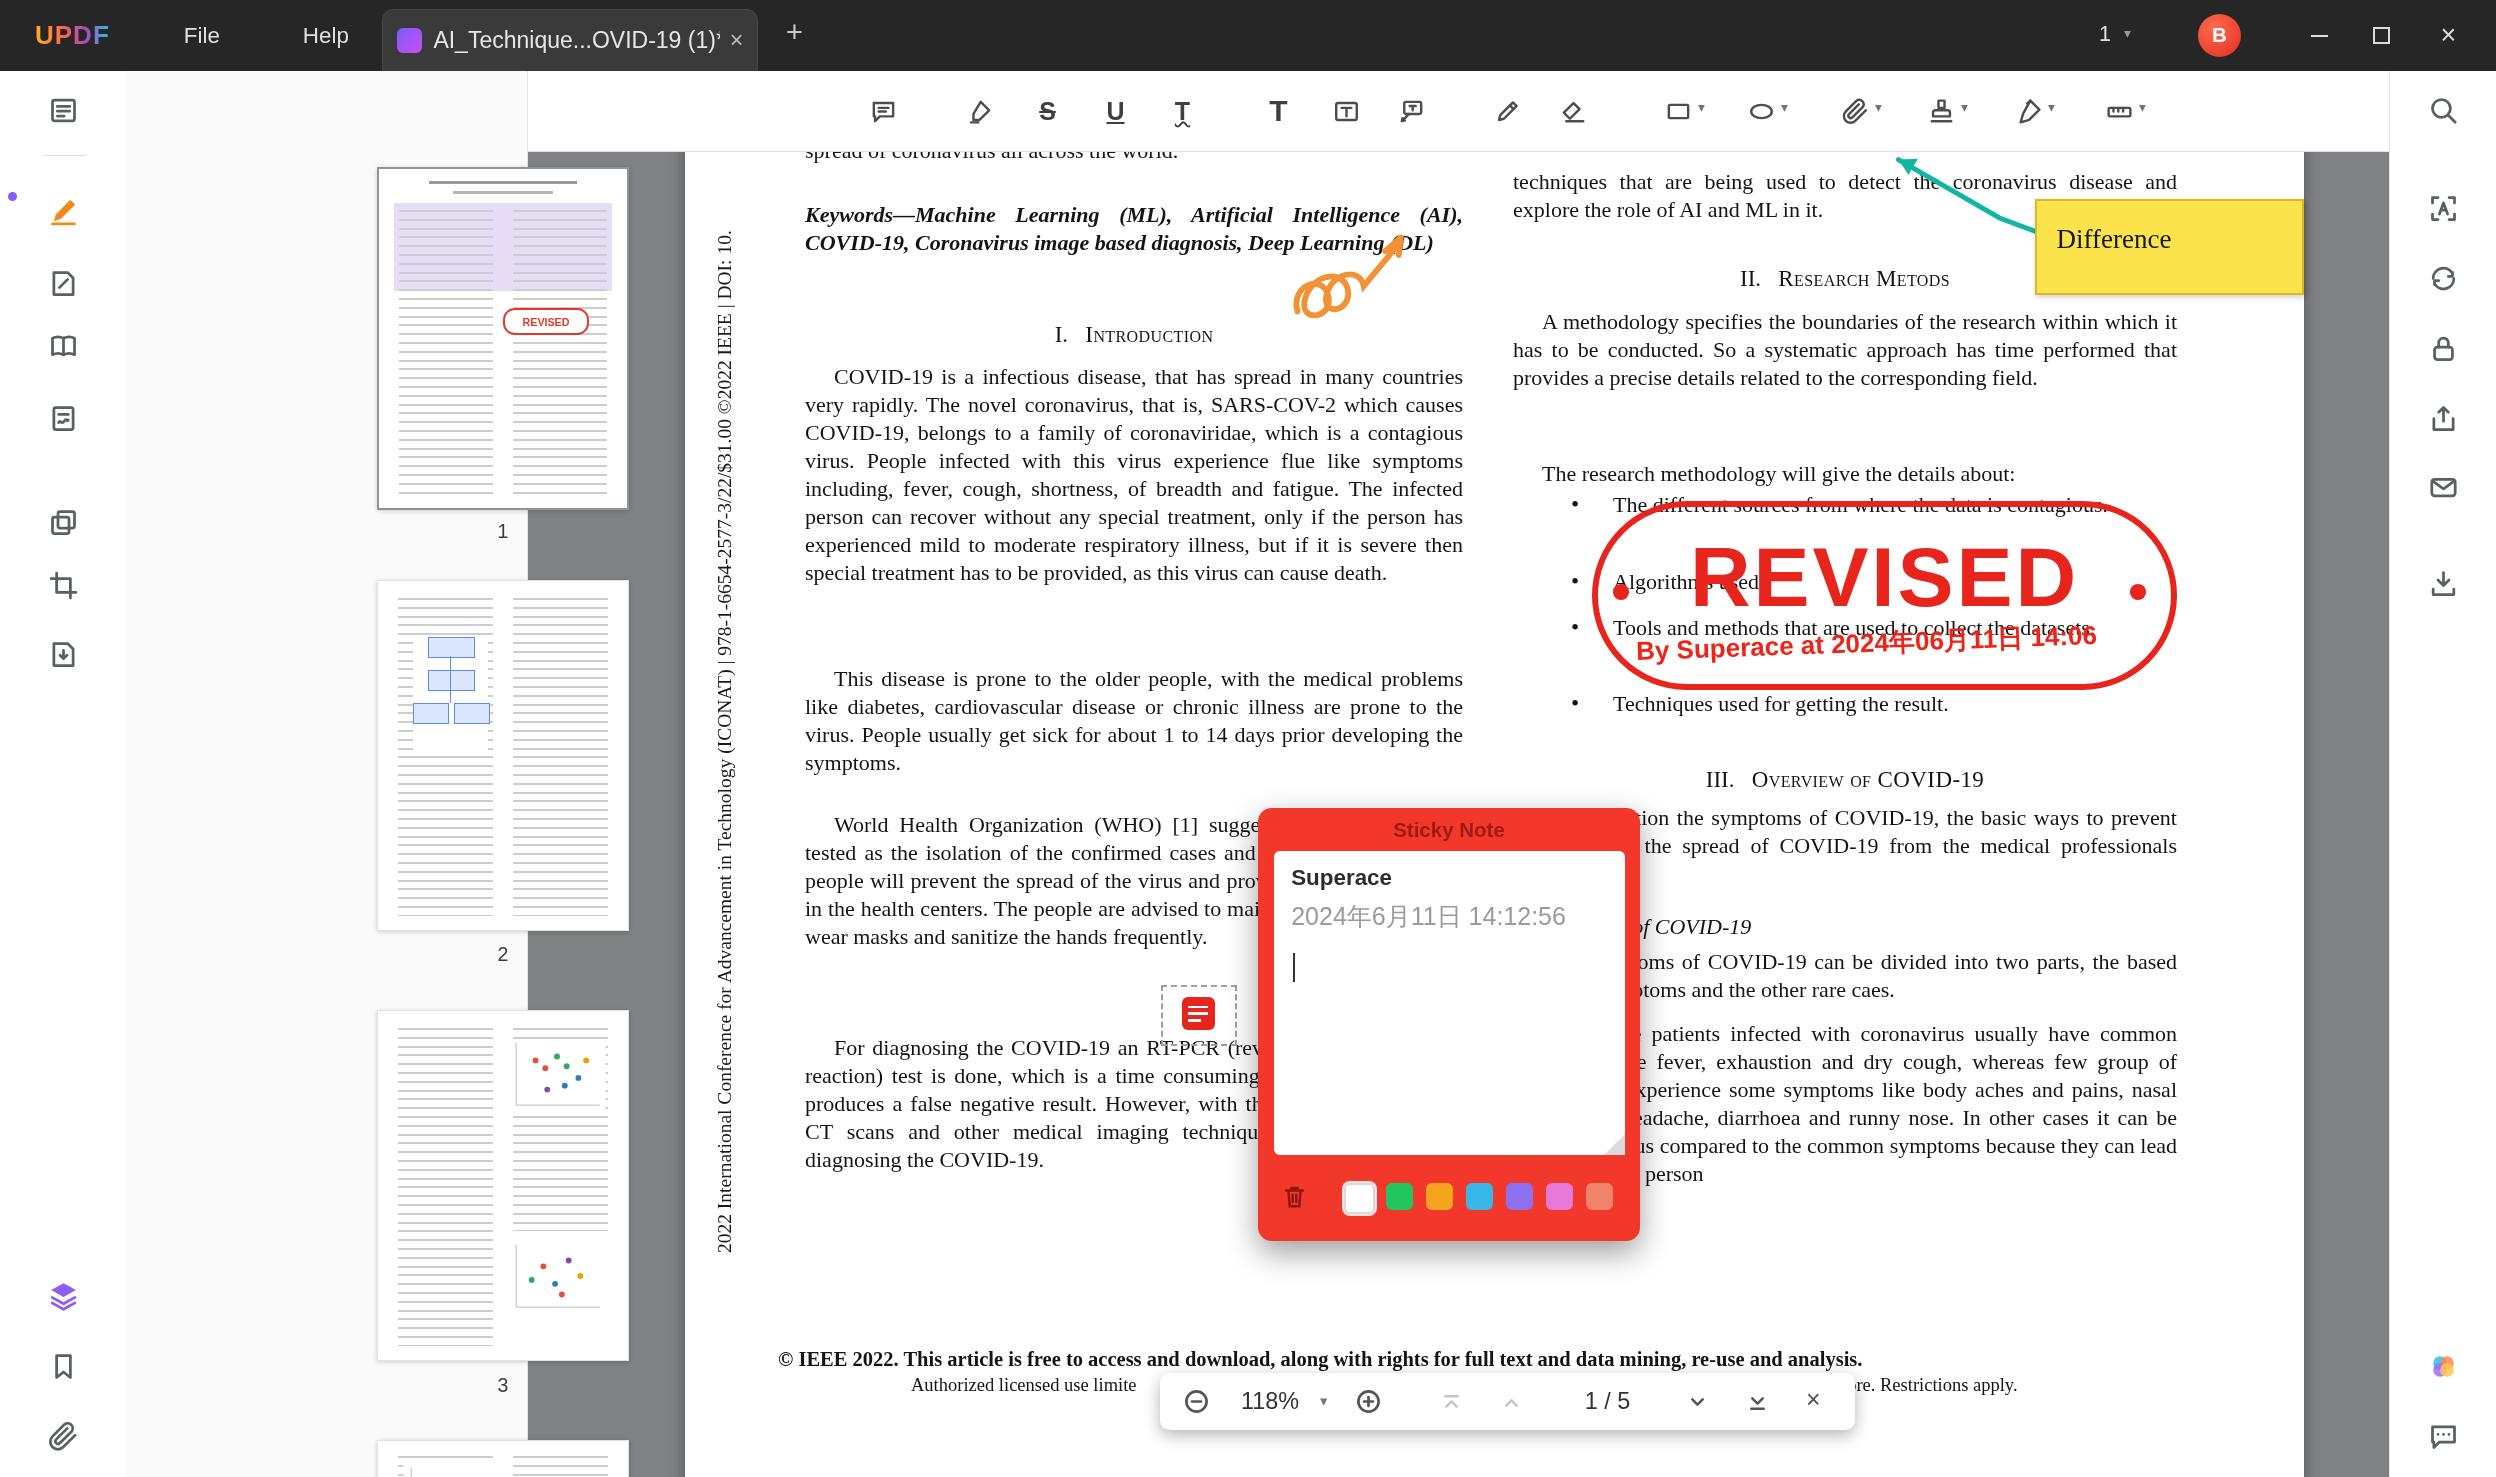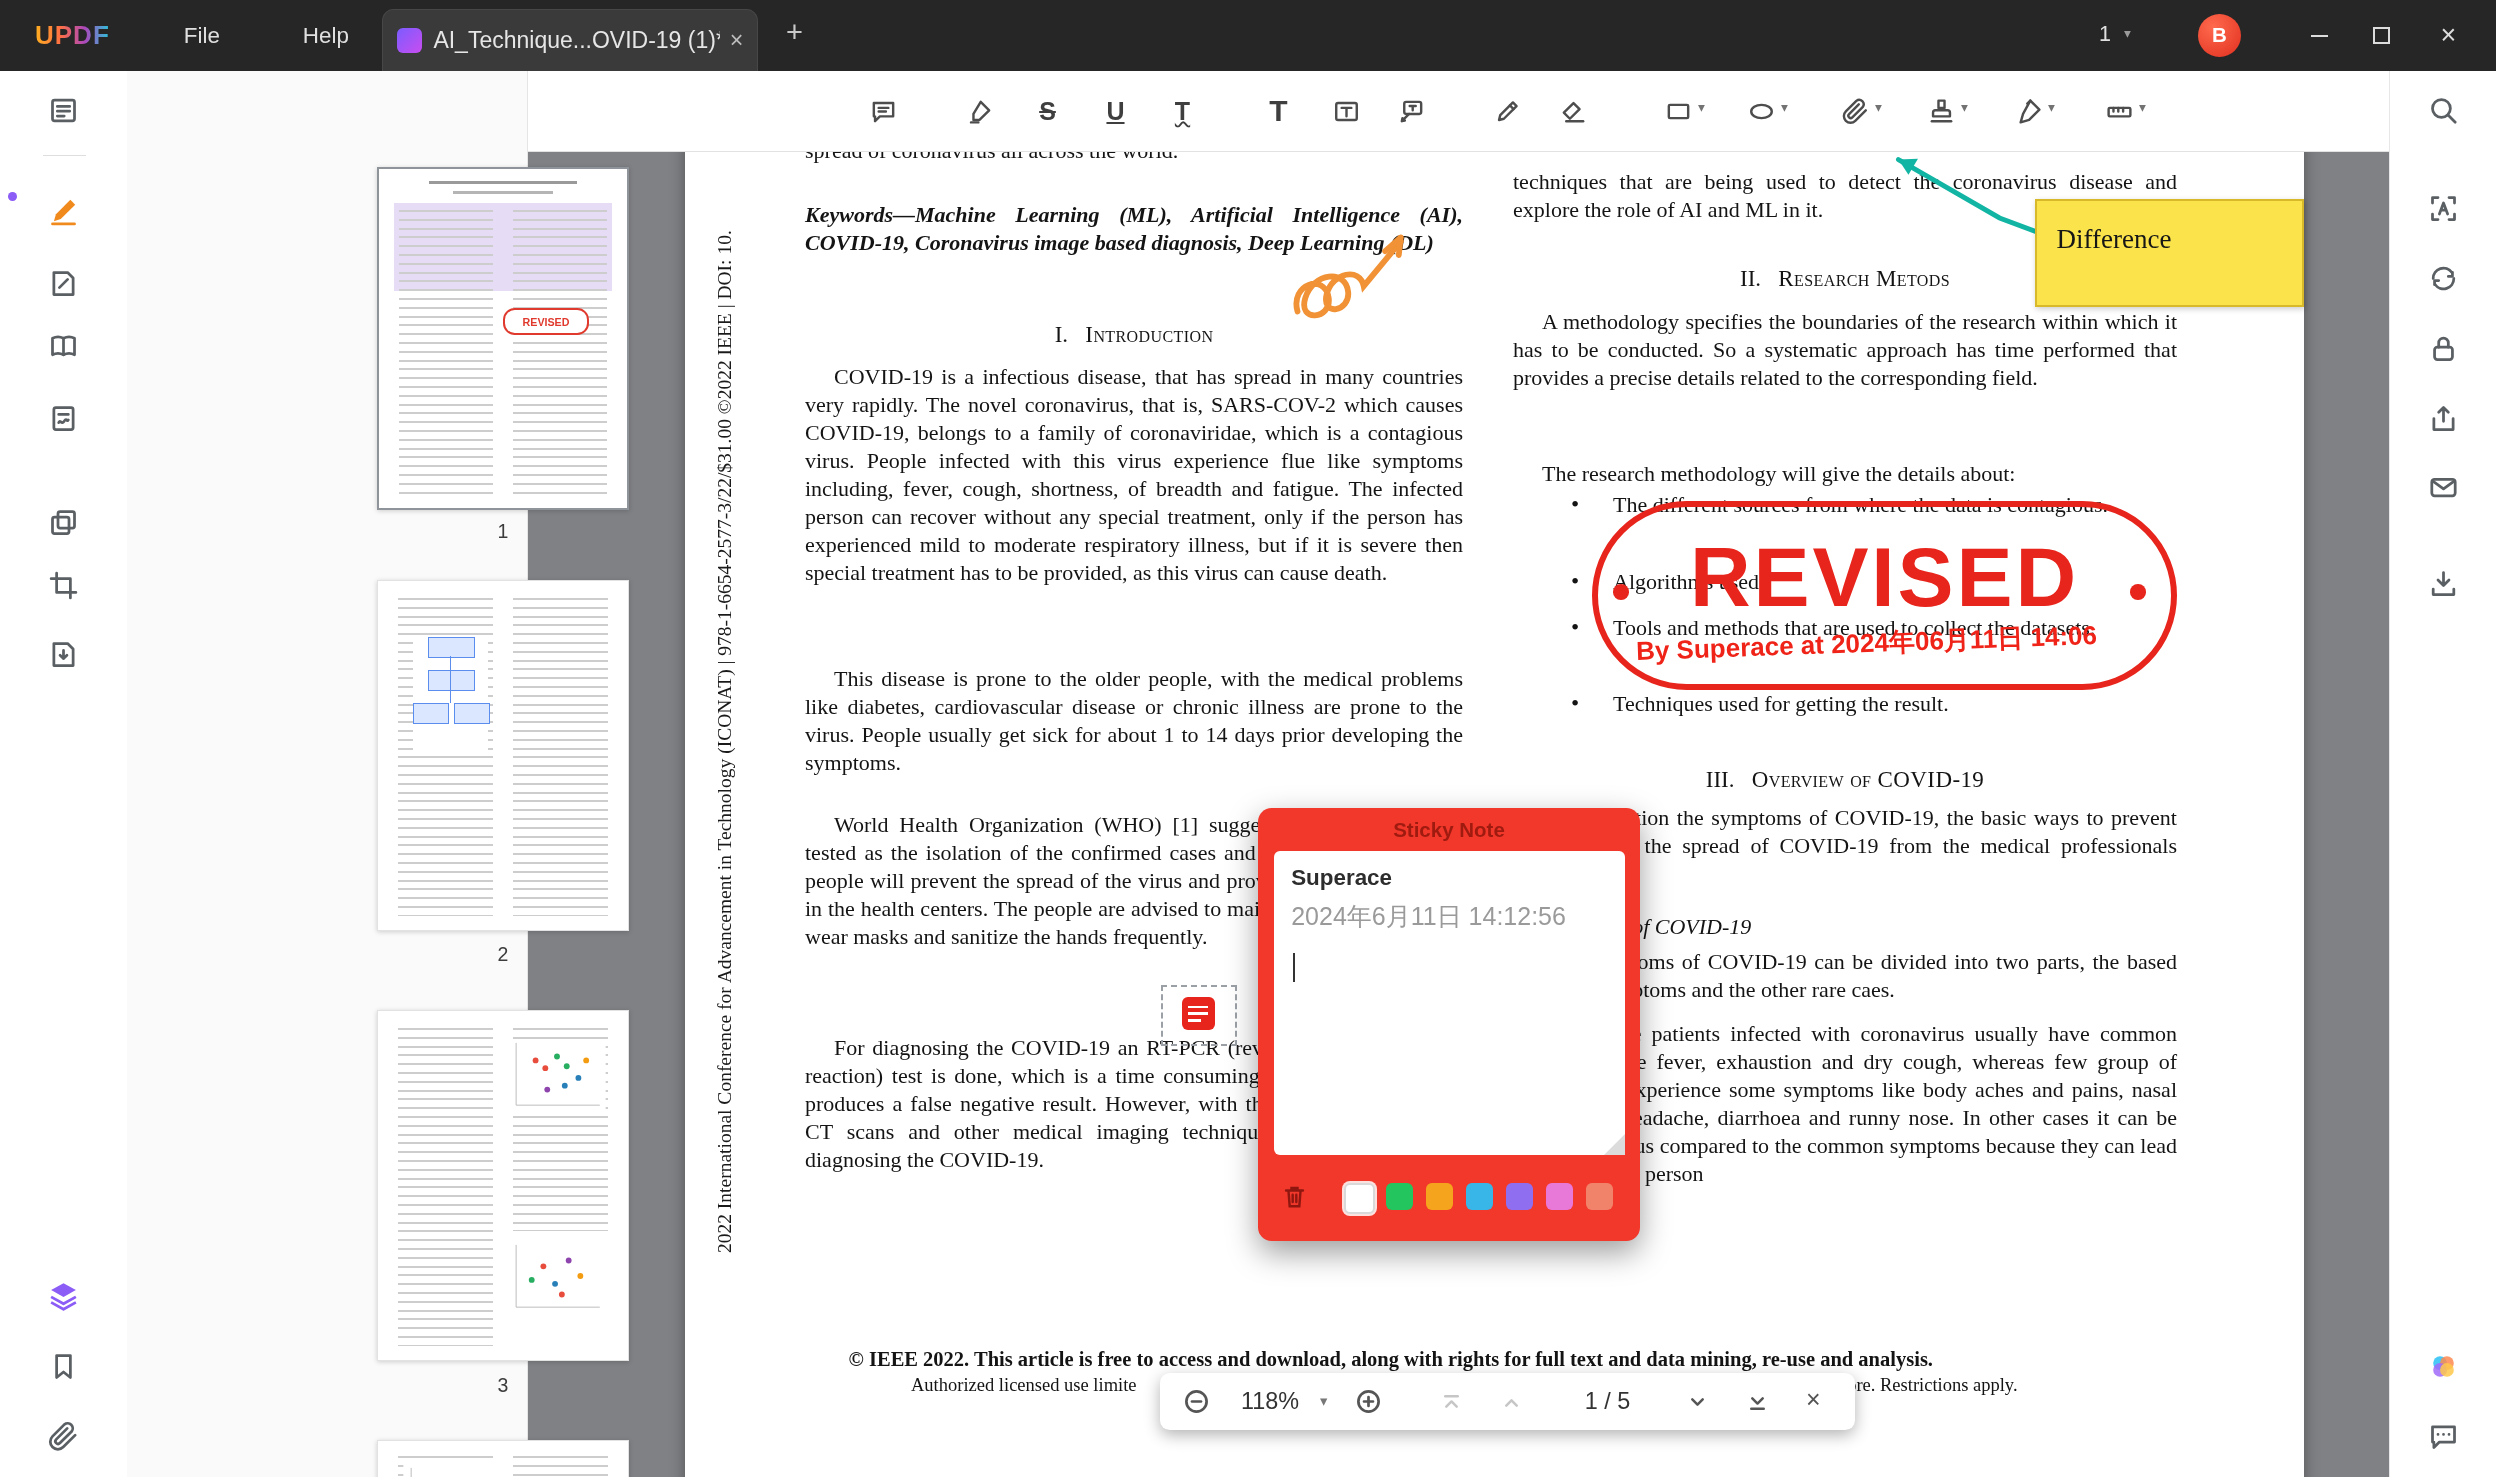--- a/index.html
+++ b/index.html
@@ -41,21 +41,21 @@
   .rc{left:828px;width:664px}
   .sec{position:absolute;font-size:23px;text-align:center;margin:0}
   .sc{font-variant:small-caps;letter-spacing:0.4px}
   .vtext{position:absolute;left:29px;top:1136px;transform:rotate(-90deg);transform-origin:0 0;white-space:nowrap;font-size:19.5px;color:#1a1a1a}
 
   
   .stamp{position:absolute;left:907px;top:384px;width:585px;height:189px;border:6.8px solid #e8251c;border-radius:96px;box-sizing:border-box}
   .stamp-word{position:absolute;left:0;top:21.5px;width:100%;text-align:center;font-family:"Liberation Sans",sans-serif;font-weight:800;font-size:84px;letter-spacing:2.9px;color:#e8251c}
   .stamp-dot{position:absolute;width:15.6px;height:15.6px;border-radius:50%;background:#e8251c}
   .byline{position:absolute;left:951px;top:509px;font-family:"Liberation Sans",sans-serif;font-weight:700;font-size:26px;color:#ef2318;white-space:nowrap;transform:rotate(-2deg)}
-  .ynote{position:absolute;left:1350px;top:82px;width:269px;height:108px;background:#fbe44b;border:2px solid #d8b92a;box-sizing:border-box;box-shadow:1px 2px 5.9px rgba(0,0,0,.2)}
+  .ynote{position:absolute;left:1350px;top:82px;width:269px;height:96px;background:#fbe44b;border:2px solid #d8b92a;box-sizing:border-box;box-shadow:1px 2px 5.9px rgba(0,0,0,.2)}
   .sticky{position:absolute;left:1258px;top:808px;width:382px;height:433px;background:#f2372b;border-radius:13.7px;box-shadow:0 11.7px 31px rgba(0,0,0,.38)}
   .swatch{position:absolute;top:375px;width:27px;height:27px;border-radius:5.9px}
   .chev{stroke:#555;fill:none;stroke-width:2.4;stroke-linecap:round;stroke-linejoin:round}
   .chevg{stroke:#c6c6c6;fill:none;stroke-width:2.4;stroke-linecap:round;stroke-linejoin:round}
 
   .zbar{position:absolute;left:1160px;top:1373px;width:695px;height:57px;background:#fff;border-radius:9.8px;box-shadow:0 4.9px 15.6px rgba(0,0,0,.3)}
 </style>
 </head>
 <body>
 
@@ -85,21 +85,21 @@
   <p class="body-p" style="left:928px;top:497px;width:564px">Tools and methods that are used to collect the datasets.</p>
   <span class="abs" style="left:886px;top:573px;font-size:23.4px">•</span>
   <p class="body-p" style="left:928px;top:573px;width:564px">Techniques used for getting the result.</p>
 
   <p class="sec rc" style="top:650px"><span>III.</span>&nbsp;&nbsp;&nbsp;<span class="sc">Overview of COVID-19</span></p>
   <p class="body-p rc" style="top:687px;text-indent:29px">In this section the symptoms of COVID-19, the basic ways to prevent and diagnose the spread of COVID-19 from the medical professionals point of view.</p>
   <p class="body-p rc" style="top:796px;font-style:italic">A. Symptoms of COVID-19</p>
   <p class="body-p rc" style="top:831px;text-indent:29px">The symptoms of COVID-19 can be divided into two parts, the based common symptoms and the other rare caes.</p>
   <p class="body-p rc" style="top:903px;text-indent:29px">Mostly the patients infected with coronavirus usually have common symptoms like fever, exhaustion and dry cough, whereas few group of people may experience some symptoms like body aches and pains, nasal congestion, headache, diarrhoea and runny nose. In other cases it can be more dangerous compared to the common symptoms because they can lead to death of the person</p>
 
-  <p class="abs" style="left:93px;top:1231px;width:1155px;margin:0;text-align:right;font-size:20.5px;font-weight:bold">© IEEE 2022. This article is free to access and download, along with rights for full text and data mining, re-use and analysis.</p>
+  <p class="abs" style="left:93px;top:1231px;width:1155px;margin:0;text-align:left;font-size:20.5px;font-weight:bold">© IEEE 2022. This article is free to access and download, along with rights for full text and data mining, re-use and analysis.</p>
   <span class="abs" style="left:226px;top:1258px;font-size:18.5px">Authorized licensed use limite</span>
   <span class="abs" style="left:1157px;top:1258px;font-size:18.5px">lore.  Restrictions apply.</span>
 
   <svg class="abs" style="left:595px;top:101px" width="185" height="113" viewBox="0 0 190 116">
     <path d="M18 96 c-8 -28 28 -40 32 -14 c3 22 -32 26 -24 0 c8 -26 42 -30 44 -6 c2 20 -28 26 -22 2 c6 -22 34 -28 38 -8 l38 -46" stroke="#f09235" stroke-width="6" fill="none" stroke-linecap="round"></path>
     <path d="M108 34 l16 -14 M124 20 l-2 18" stroke="#f09235" stroke-width="6" fill="none" stroke-linecap="round"></path>
   </svg>
 
   <svg class="abs" style="left:1190px;top:27px" width="185" height="107" viewBox="0 0 190 110">
     <path d="M176 94 L128 76 L24 16" stroke="#12b5a3" stroke-width="5" fill="none" stroke-linecap="round"></path>

